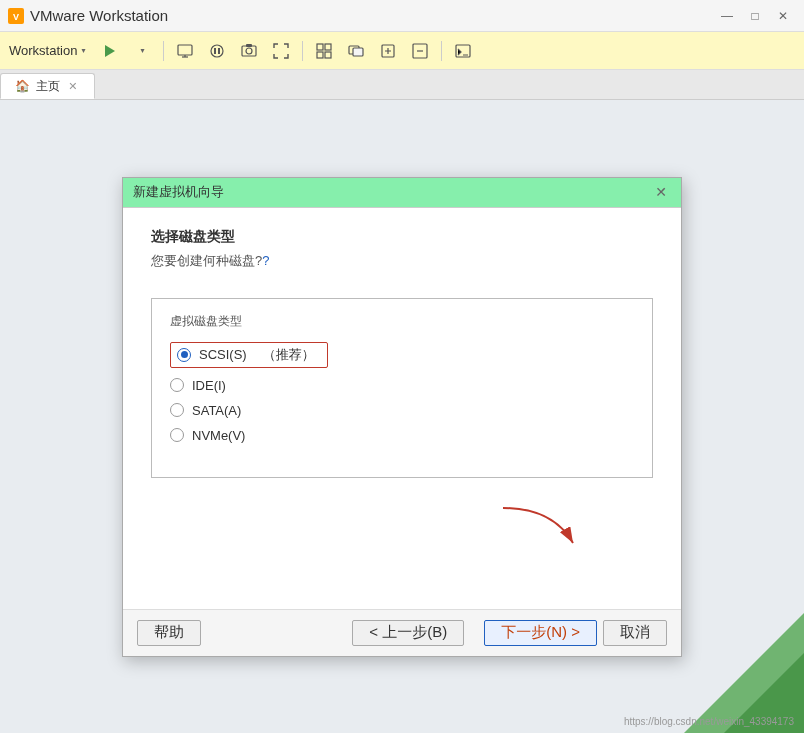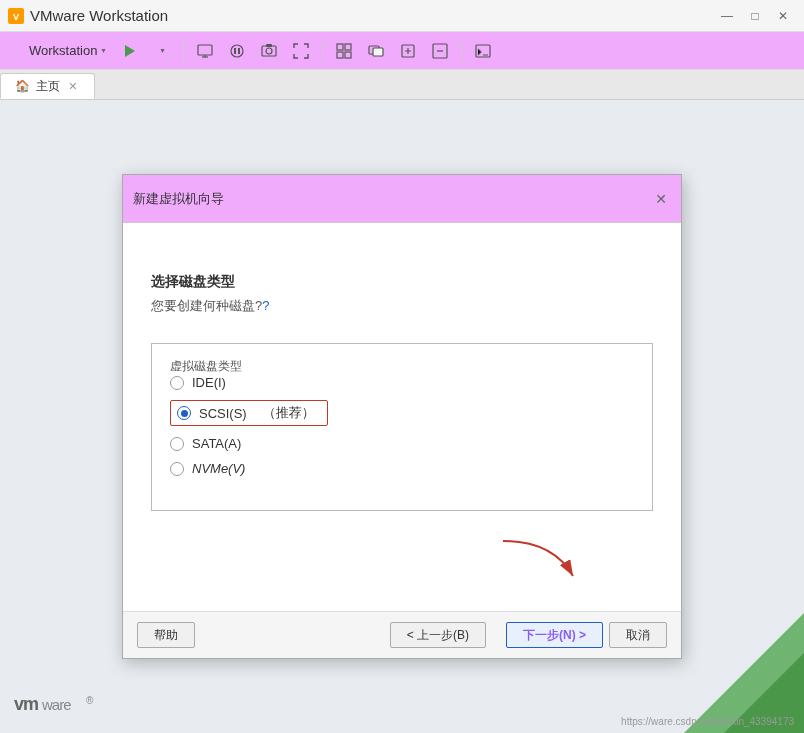--- a/index.html
+++ b/index.html
@@ -54,25 +54,25 @@
       cursor: pointer;
       font-size: 12px;
       color: #666;
       display: flex;
       align-items: center;
       justify-content: center;
     }
 
     
     .toolbar {
-      background: #f0abfc;
+      background: #fef9c3;
       height: 38px;
       display: flex;
       align-items: center;
-      padding: 0 22px;
+      padding: 0 2px;
       border-bottom: 1px solid #ddd;
       gap: 4px;
     }
     .toolbar-btn {
       height: 28px;
       padding: 0 6px;
       border: 1px solid transparent;
       background: transparent;
       cursor: pointer;
       display: flex;
@@ -196,22 +196,22 @@
       background: #fff;
       border: 1px solid #aaa;
       box-shadow: 2px 4px 16px rgba(0,0,0,0.25);
       width: 560px;
       min-height: 480px;
       display: flex;
       flex-direction: column;
       position: relative;
     }
     .dialog-title-bar {
-      background: #f0abfc;
-      height: 48px;
+      background: #86efac;
+      height: 30px;
       display: flex;
       align-items: center;
       padding: 0 10px;
       border-bottom: 1px solid #ccc;
     }
     .dialog-title-text {
       font-size: 13px;
       color: #333;
       flex: 1;
     }
@@ -231,53 +231,52 @@
     .dialog-body {
       padding: 20px 28px;
       flex: 1;
     }
 
     .dialog-heading {
       font-size: 14px;
       font-weight: bold;
       color: #333;
       margin-bottom: 6px;
-      margin-top: 30px;
     }
     .dialog-subtext {
       font-size: 13px;
       color: #555;
       margin-bottom: 28px;
     }
     .dialog-subtext a {
       color: #2060c0;
       text-decoration: none;
     }
 
     .group-box {
       border: 1px solid #bbb;
       padding: 14px 18px 18px;
       margin-bottom: 20px;
     }
     .group-box-title {
       font-size: 12px;
       color: #555;
-      margin-bottom: 0;
+      margin-bottom: 12px;
     }
 
     .radio-option {
       display: flex;
       align-items: center;
       margin-bottom: 10px;
       gap: 8px;
       font-size: 13px;
       color: #333;
       cursor: pointer;
     }
-    .radio-option:last-child { margin-bottom: 16px; font-style: italic; }
+    .radio-option:last-child { margin-bottom: 16px; }
 
     .radio-input {
       width: 14px;
       height: 14px;
       border: 1.5px solid #999;
       border-radius: 50%;
       display: flex;
       align-items: center;
       justify-content: center;
       flex-shrink: 0;
@@ -301,31 +300,31 @@
       display: flex;
       align-items: center;
       background: #f5f5f5;
     }
     .footer-btn {
       height: 26px;
       padding: 0 16px;
       border: 1px solid #aaa;
       background: #f0f0f0;
       cursor: pointer;
-      font-size: 12px;
+      font-size: 15px;
       color: #333;
       border-radius: 2px;
       display: flex;
       align-items: center;
     }
     .footer-btn.primary {
       background: #e8f0fe;
       border-color: #2060c0;
-      color: #8b5cf6;
-      font-weight: 700;
+      color: #c2410c;
+      font-weight: 400;
     }
     .footer-spacer { flex: 1; }
 
     
     .play-triangle {
       width: 0;
       height: 0;
       border-top: 6px solid transparent;
       border-bottom: 6px solid transparent;
       border-left: 10px solid #4a9a4a;
@@ -441,58 +440,51 @@
 
 <div class="main-area">
 
   <div class="deco-shape">
     <svg width="120" height="120" viewBox="0 0 120 120">
       <polygon points="120,0 120,120 0,120" fill="#5aaa5a" opacity="0.85"></polygon>
       <polygon points="120,40 120,120 40,120" fill="#3a8a3a" opacity="0.7"></polygon>
     </svg>
   </div>
 
-  <div class="vmware-logo">
-    <svg width="90" height="24" viewBox="0 0 90 24">
-      <text x="0" y="18" font-family="Arial" font-size="18" font-weight="bold" fill="#666">vm</text>
-      <text x="28" y="18" font-family="Arial" font-size="15" fill="#888">ware</text>
-      <text x="72" y="12" font-family="Arial" font-size="10" fill="#888">®</text>
-    </svg>
-  </div>
-
-  <div class="watermark">https://ware.csdn.net/weixin_43394173</div>
+
+  <div class="watermark">https://blog.csdn.net/weixin_43394173</div>
 
   <div class="dialog-overlay">
     <div class="dialog">
 
       <div class="dialog-title-bar">
         <span class="dialog-title-text">新建虚拟机向导</span>
         <button class="dialog-close-btn">✕</button>
       </div>
 
       <div class="dialog-body">
         <div class="dialog-heading">选择磁盘类型</div>
         <div class="dialog-subtext">
           <span>您要创建何种磁盘?</span><a href="#">?</a>
         </div>
 
         <div class="group-box">
           <div class="group-box-title">虚拟磁盘类型</div>
-
-          <div class="radio-option">
-            <div class="radio-input"></div>
-            <span>IDE(I)</span>
-          </div>
 
           <div class="radio-option">
             <div style="display:inline-flex;align-items:center;gap:8px;border:1.5px solid #c0392b;padding:3px 12px 3px 6px;border-radius:2px;">
               <div class="radio-input checked"></div>
               <span>SCSI(S)</span>
               <span style="margin-left:8px;">（推荐）</span>
             </div>
+          </div>
+
+          <div class="radio-option">
+            <div class="radio-input"></div>
+            <span>IDE(I)</span>
           </div>
 
           <div class="radio-option">
             <div class="radio-input"></div>
             <span>SATA(A)</span>
           </div>
 
           <div class="radio-option">
             <div class="radio-input"></div>
             <span>NVMe(V)</span>

